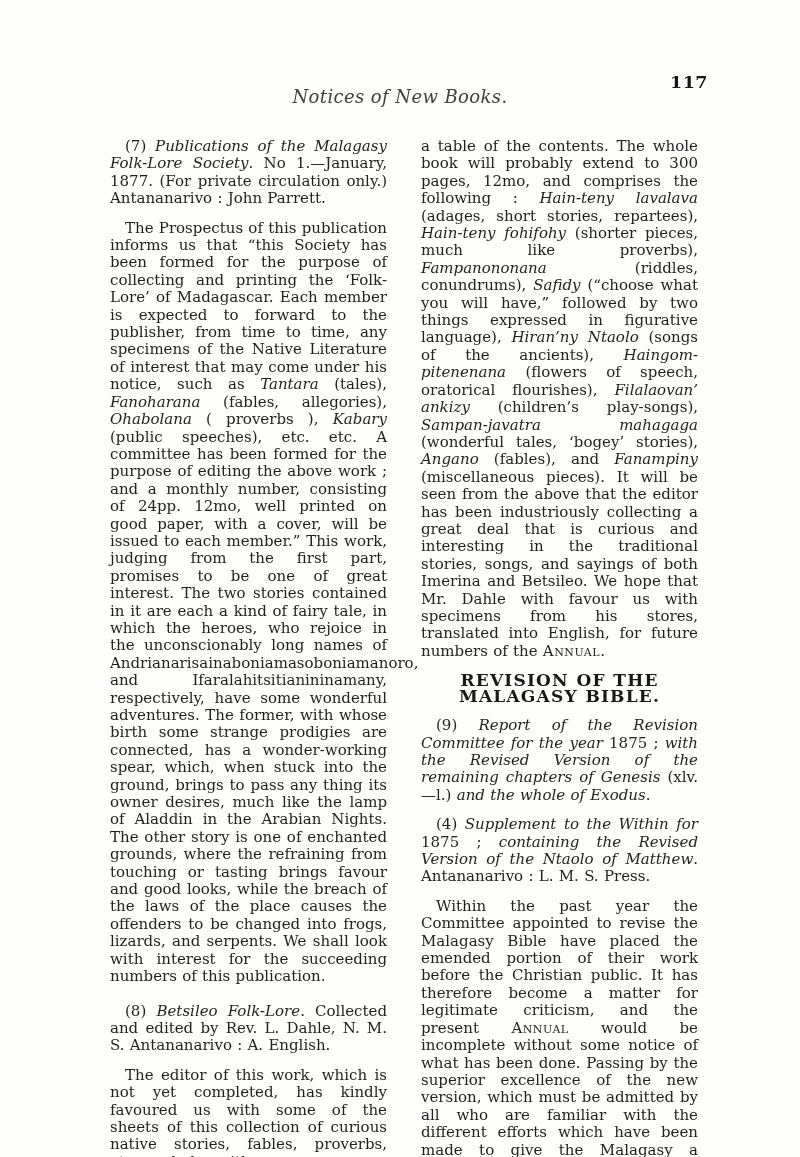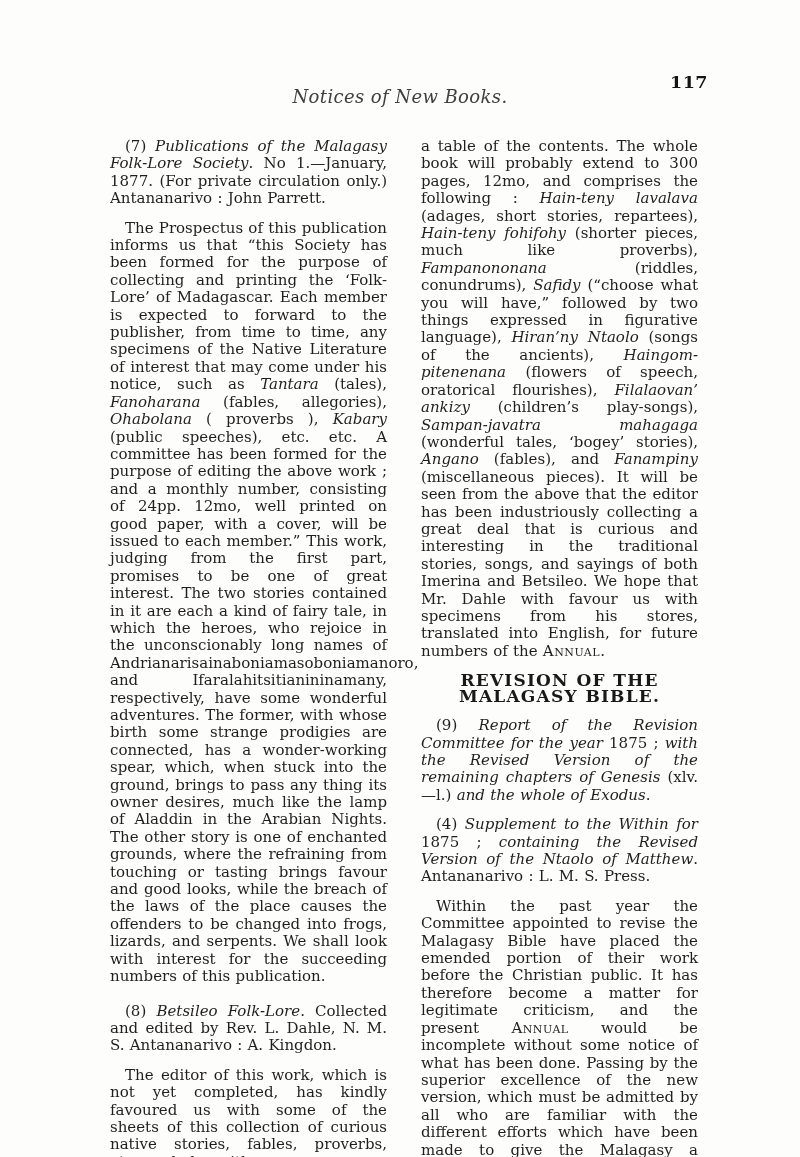--- a/index.html
+++ b/index.html
@@ -71,21 +71,21 @@
 </style>
 </head>
 <body>
 
 <div class="page">
   <div class="running-head">Notices of New Books.</div>
   <div class="page-number">117</div>
   <div class="column left">
       <p class="para indent"><span class="seg-normal">(7) </span><span class="seg-italic">Publications of the Malagasy Folk-Lore Society</span><span class="seg-normal">. No 1.—January, 1877. (For private circulation only.) Antananarivo : John Parrett.</span></p>
       <p class="para indent"><span class="seg-normal">The Prospectus of this publication informs us that “this Society has been formed for the purpose of collecting and printing the ‘Folk-Lore’ of Madagascar. Each member is expected to forward to the publisher, from time to time, any specimens of the Native Literature of interest that may come under his notice, such as </span><span class="seg-italic">Tantara</span><span class="seg-normal"> (tales), </span><span class="seg-italic">Fanoharana</span><span class="seg-normal"> (fables, allegories), </span><span class="seg-italic">Ohabolana</span><span class="seg-normal"> ( proverbs ), </span><span class="seg-italic">Kabary</span><span class="seg-normal"> (public speeches), etc. etc. A committee has been formed for the purpose of editing the above work ; and a monthly number, consisting of 24pp. 12mo, well printed on good paper, with a cover, will be issued to each member.” This work, judging from the first part, promises to be one of great interest. The two stories contained in it are each a kind of fairy tale, in which the heroes, who rejoice in the unconscionably long names of Andrianarisainaboniamasoboniamanoro, and Ifaralahitsitianininamany, respectively, have some wonderful adventures. The former, with whose birth some strange prodigies are connected, has a wonder-working spear, which, when stuck into the ground, brings to pass any thing its owner desires, much like the lamp of Aladdin in the Arabian Nights. The other story is one of enchanted grounds, where the refraining from touching or tasting brings favour and good looks, while the breach of the laws of the place causes the offenders to be changed into frogs, lizards, and serpents. We shall look with interest for the succeeding numbers of this publication.</span></p>
-      <p class="para indent spaced"><span class="seg-normal">(8) </span><span class="seg-italic">Betsileo Folk-Lore</span><span class="seg-normal">. Collected and edited by Rev. L. Dahle, N. M. S. Antananarivo : A. Kingdon.</span></p>
+      <p class="para indent spaced"><span class="seg-normal">(8) </span><span class="seg-italic">Betsileo Folk-Lore</span><span class="seg-normal">. Collected and edited by Rev. L. Dahle, N. M. S. Antananarivo : A. English.</span></p>
       <p class="para indent"><span class="seg-normal">The editor of this work, which is not yet completed, has kindly favoured us with some of the sheets of this collection of curious native stories, fables, proverbs, etc., and also with</span></p>
     </div>
   <div class="column right">
       <p class="para"><span class="seg-normal">a table of the contents. The whole book will probably extend to 300 pages, 12mo, and comprises the following : </span><span class="seg-italic">Hain-teny lavalava</span><span class="seg-normal"> (adages, short stories, repartees), </span><span class="seg-italic">Hain-teny fohifohy</span><span class="seg-normal"> (shorter pieces, much like proverbs), </span><span class="seg-italic">Fampanononana</span><span class="seg-normal"> (riddles, conundrums), </span><span class="seg-italic">Safidy</span><span class="seg-normal"> (“choose what you will have,” followed by two things expressed in figurative language), </span><span class="seg-italic">Hiran’ny Ntaolo</span><span class="seg-normal"> (songs of the ancients), </span><span class="seg-italic">Haingom-pitenenana</span><span class="seg-normal"> (flowers of speech, oratorical flourishes), </span><span class="seg-italic">Filalaovan’ ankizy</span><span class="seg-normal"> (children’s play-songs), </span><span class="seg-italic">Sampan-javatra mahagaga</span><span class="seg-normal"> (wonderful tales, ‘bogey’ stories), </span><span class="seg-italic">Angano</span><span class="seg-normal"> (fables), and </span><span class="seg-italic">Fanampiny</span><span class="seg-normal"> (miscellaneous pieces). It will be seen from the above that the editor has been industriously collecting a great deal that is curious and interesting in the traditional stories, songs, and sayings of both Imerina and Betsileo. We hope that Mr. Dahle with favour us with specimens from his stores, translated into English, for future numbers of the </span><span class="seg-smallcaps">Annual</span><span class="seg-normal">.</span></p>
       <h3 class="section-heading"><span class="seg-normal">REVISION OF THE MALAGASY BIBLE.</span></h3>
       <p class="para indent"><span class="seg-normal">(9) </span><span class="seg-italic">Report of the Revision Committee for the year </span><span class="seg-normal">1875 ; </span><span class="seg-italic">with the Revised Version of the remaining chapters of Genesis </span><span class="seg-normal">(xlv.—l.) </span><span class="seg-italic">and the whole of Exodus</span><span class="seg-normal">.</span></p>
       <p class="para indent"><span class="seg-normal">(4) </span><span class="seg-italic">Supplement to the Within for </span><span class="seg-normal">1875 ; </span><span class="seg-italic">containing the Revised Version of the Ntaolo of Matthew</span><span class="seg-normal">. Antananarivo : L. M. S. Press.</span></p>
       <p class="para indent"><span class="seg-normal">Within the past year the Committee appointed to revise the Malagasy Bible have placed the emended portion of their work before the Christian public. It has therefore become a matter for legitimate criticism, and the present </span><span class="seg-smallcaps">Annual</span><span class="seg-normal"> would be incomplete without some notice of what has been done. Passing by the superior excellence of the new version, which must be admitted by all who are familiar with the different efforts which have been made to give the Malagasy a faithful translation of the Sacred Scriptures, this brief sketch must be confined to its more apparent defects. A cursory comparison with</span></p>
     </div>
 </div>

